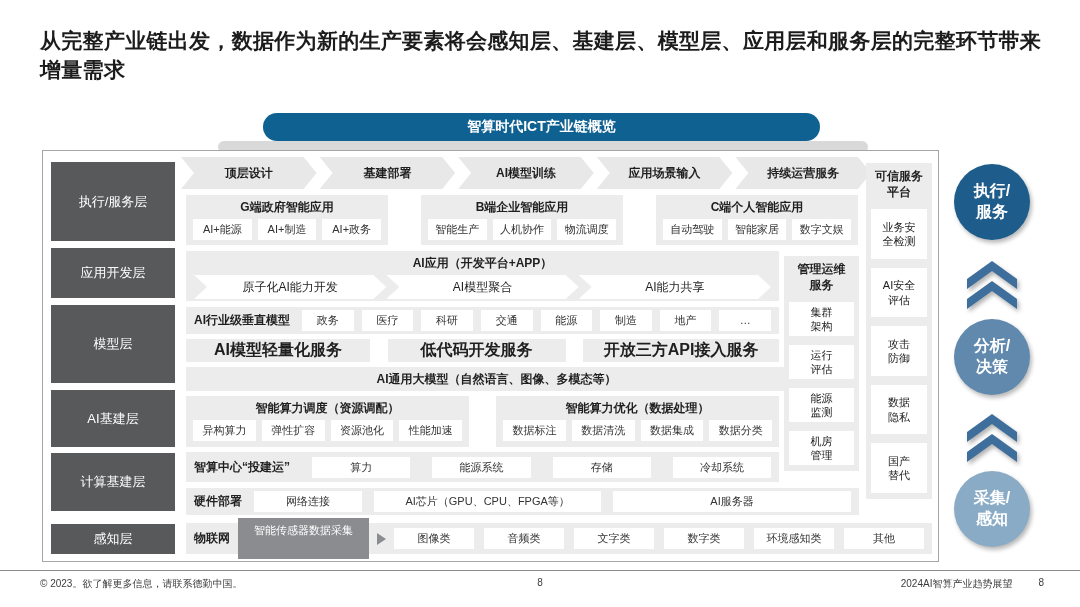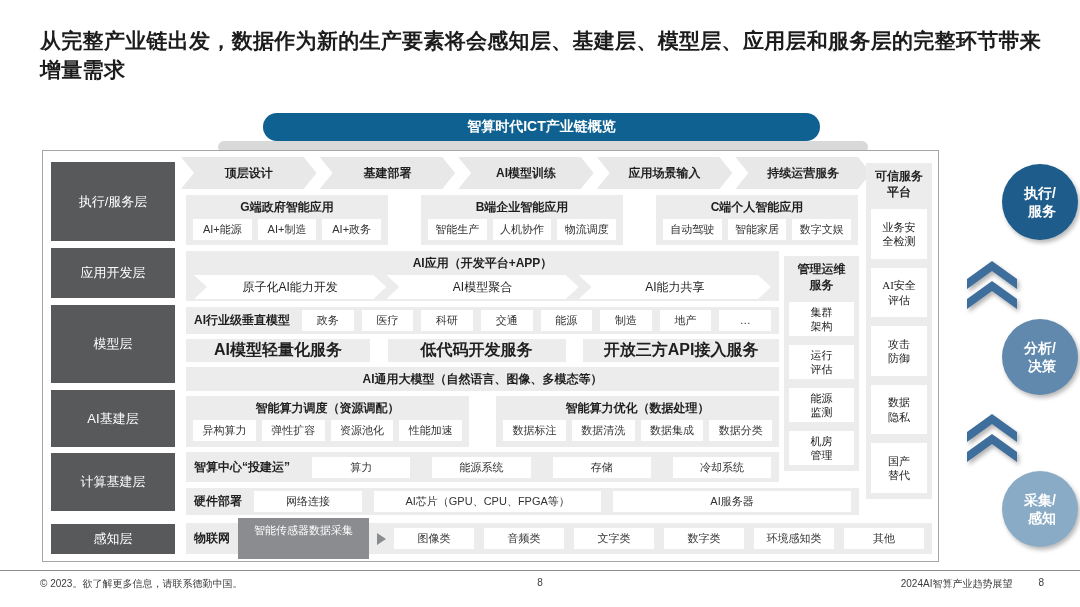--- a/index.html
+++ b/index.html
@@ -38,47 +38,47 @@
          clip-path:polygon(0 0,calc(100% - 13px) 0,100% 50%,calc(100% - 13px) 100%,0 100%,13px 50%);}
   
   .mrowA{position:absolute;left:143px;top:156px;width:593px;height:27px;background:#ececec;display:flex;
          align-items:center;gap:12px;padding:0 8px;box-sizing:border-box;}
   .blabel{font-weight:bold;font-size:12px;white-space:nowrap;}
   .mchips{flex:1;display:flex;gap:8px;}
   .mrowB{position:absolute;left:143px;top:188px;width:593px;height:23px;display:flex;justify-content:space-between;}
   .msvc{background:#ececec;font-weight:bold;font-size:16px;display:flex;align-items:center;justify-content:center;}
   .msvc1{width:31%}.msvc2{width:30%}.msvc3{width:33%}
   .mrowC{position:absolute;left:143px;top:216px;width:593px;height:24px;background:#ececec;font-weight:bold;
-         font-size:12px;display:flex;align-items:center;justify-content:center;}
+         font-size:12px;display:flex;align-items:center;justify-content:center;padding-left:14px;}
   
   .irow{position:absolute;left:143px;top:245px;width:593px;height:51px;display:flex;justify-content:space-between;}
   .igroup{width:283px;background:#ececec;padding:4px 7px 0;box-sizing:border-box;}
   
   .crowA{position:absolute;left:143px;top:301px;width:593px;height:30px;background:#ececec;display:flex;
          align-items:center;gap:22px;padding:12px 8px;box-sizing:border-box;}
   .crowB{position:absolute;left:143px;top:337px;width:673px;height:27px;background:#ececec;display:flex;
          align-items:center;gap:12px;padding:0 8px;box-sizing:border-box;}
   .f1{flex:1}.f2{flex:2.1}.f22{flex:2.2}
   
   .srow{position:absolute;left:143px;top:372px;width:746px;height:31px;background:#ececec;display:flex;
         align-items:center;gap:8px;padding:0 8px;box-sizing:border-box;}
   .darkbox{background:#8a8c8f;color:#fff;font-size:11px;height:41px;line-height:25px;padding:0 16px;white-space:nowrap;}
   .tri{width:0;height:0;border-left:9px solid #8a8c8f;border-top:6px solid transparent;border-bottom:6px solid transparent;}
   .schips{flex:1;display:flex;gap:10px;}
   
   .vcol{position:absolute;background:#ececec;display:flex;flex-direction:column;box-sizing:border-box;
-        padding:6px 5px;gap:9px;font-family:Liberation Serif, serif;}
+        padding:6px 5px;gap:9px;}
   .opscol{left:741px;top:105px;width:75px;height:215px;}
   .trustcol{left:823px;top:12px;width:66px;height:336px;}
   .colhdr{font-weight:bold;font-size:12px;text-align:center;white-space:pre-line;line-height:1.3;}
   .colitem{background:#fff;flex:1;display:flex;align-items:center;justify-content:center;text-align:center;
            font-size:11px;white-space:pre-line;line-height:1.3;color:#222;}
   
-  .circle{position:absolute;left:1002px;width:76px;height:76px;border-radius:50%;color:#fff;font-weight:bold;
-          font-size:14px;display:flex;align-items:center;justify-content:center;text-align:right;
+  .circle{position:absolute;left:954px;width:76px;height:76px;border-radius:50%;color:#fff;font-weight:bold;
+          font-size:16px;display:flex;align-items:center;justify-content:center;text-align:center;
           white-space:pre-line;line-height:1.3;box-shadow:2px 3px 4px rgba(0,0,0,.28);z-index:2;}
   .c1{top:164px;background:#1d5c8b}.c2{top:319px;background:#6089ad}.c3{top:471px;background:#8aabc6}
   .dchev{position:absolute;left:967px;width:50px;height:48px;filter:drop-shadow(2px 3px 2px rgba(0,0,0,.3));}
   .d1{top:261px}.d2{top:414px}
   
   .fline{position:absolute;left:0;top:570px;width:1080px;border-top:1px solid #8c8c8c;}
   .fleft{position:absolute;left:40px;top:577px;font-size:10px;color:#3c3c3c;}
   .fcenter{position:absolute;left:50%;top:577px;transform:translateX(-50%);font-size:10px;color:#3c3c3c;}
   .fright{position:absolute;right:36px;top:577px;font-size:10px;color:#3c3c3c;display:flex;gap:26px;}
   .fright span{font-weight:normal;}

